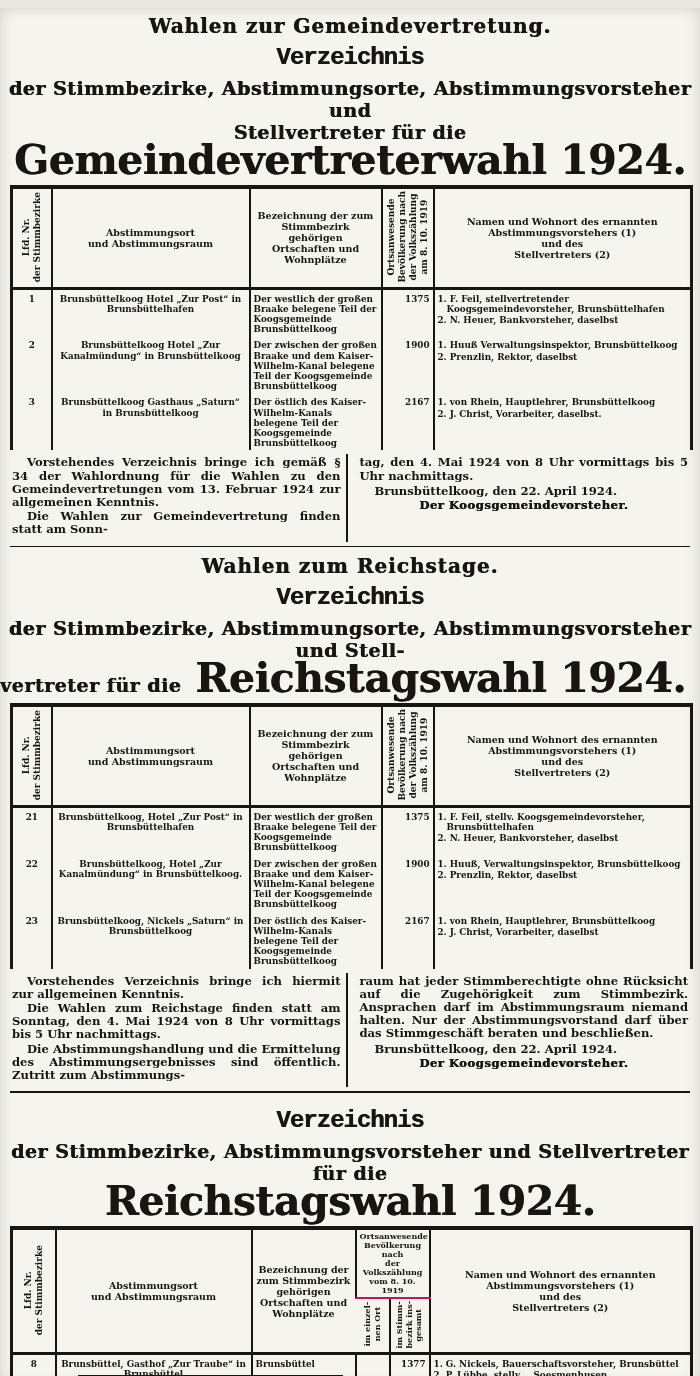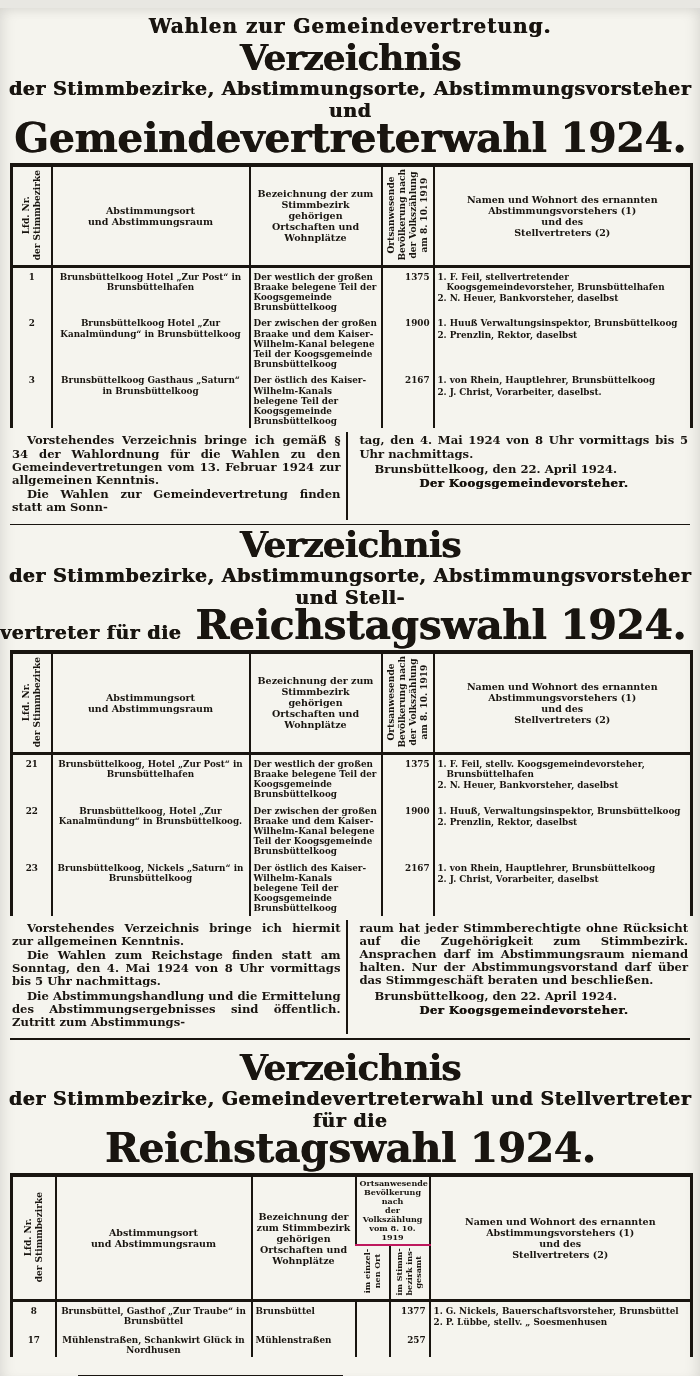--- a/index.html
+++ b/index.html
@@ -5,21 +5,21 @@
   html,body{margin:0;padding:0;background:#e8e7e2;}
   .page{
     width:700px;height:1376px;margin:8px auto;overflow:hidden;position:relative;
     background:#f5f4ee;color:#191510;
     font-family:"DejaVu Serif", serif;font-weight:700;
     box-shadow:inset 4px 0 14px rgba(0,0,0,.08), inset -4px 0 14px rgba(0,0,0,.08);
   }
   .center{text-align:center;}
   .fx{text-shadow:0.55px 0 currentColor;}
   .supertitle{font-size:20px;line-height:23px;letter-spacing:1px;margin-top:7px;}
-  .verz{font-size:36px;line-height:39px;letter-spacing:-1px;}
+  .verz{font-size:24px;line-height:39px;letter-spacing:-1px;font-family:Liberation Mono, monospace;}
   .subtitle{font-size:19px;line-height:22px;letter-spacing:.5px;}
   .maintitle{font-size:41px;line-height:35px;letter-spacing:-.5px;}
   .inline-title-row{display:flex;justify-content:flex-start;align-items:baseline;gap:14px;}
 
   .vtable{width:680px;margin:7px 10px 0;border-collapse:collapse;table-layout:fixed;
     border-top:4px solid #191510;border-left:3px solid #191510;border-right:3px solid #191510;}
   .vtable th,.vtable td{padding:2px 3px;vertical-align:top;font-weight:700;}
   .vtable th+th,.vtable td+td{border-left:2.5px solid #191510;}
   .vtable thead th{border-bottom:3px solid #191510;vertical-align:middle;
     font-size:9.5px;line-height:11px;text-align:center;}
@@ -47,20 +47,21 @@
 </style>
 </head>
 <body>
 
 <div class="page">
 
   <section>
     <div class="center supertitle fx">Wahlen zur Gemeindevertretung.</div>
     <div class="center verz fx">Verzeichnis</div>
     <div class="center subtitle fx">der Stimmbezirke, Abstimmungsorte, Abstimmungsvorsteher und</div>
+    <div class="center subtitle fx">Stellvertreter für die</div>
     <div class="center maintitle fx">Gemeindevertreterwahl 1924.</div>
 
     <table class="vtable">
       <colgroup>
           <col style="width:40px">
           <col style="width:198px">
           <col style="width:132px">
           <col style="width:52px">
           <col style="width:258px">
         </colgroup>
@@ -126,20 +127,21 @@
       <div class="fcol rightcol">
         <p class="fp noind">tag, den 4. Mai 1924 von 8 Uhr vormittags bis 5 Uhr nachmittags.</p>
         <div class="sigplace">Brunsbüttelkoog, den 22. April 1924.</div>
         <div class="signame fx">Der Koogsgemeindevorsteher.</div>
       </div>
     </div>
     <div class="rule thin"></div>
   </section>
 
   <section>
+    <div class="center supertitle fx sec2-title-gap">Wahlen zum Reichstage.</div>
     <div class="center verz fx">Verzeichnis</div>
     <div class="center subtitle fx">der Stimmbezirke, Abstimmungsorte, Abstimmungsvorsteher und Stell-</div>
     <div class="inline-title-row">
       <span class="subtitle fx">vertreter für die</span>
       <span class="maintitle fx">Reichstagswahl 1924.</span>
     </div>
 
     <table class="vtable">
       <colgroup>
           <col style="width:40px">
@@ -212,21 +214,21 @@
         <p class="fp noind">raum hat jeder Stimmberechtigte ohne Rücksicht auf die Zugehörigkeit zum Stimmbezirk. Ansprachen darf im Abstimmungsraum niemand halten. Nur der Abstimmungsvorstand darf über das Stimmgeschäft beraten und beschließen.</p>
         <div class="sigplace">Brunsbüttelkoog, den 22. April 1924.</div>
         <div class="signame fx">Der Koogsgemeindevorsteher.</div>
       </div>
     </div>
     <div class="rule thin"></div>
   </section>
 
   <section>
     <div class="center verz fx sec2-title-gap">Verzeichnis</div>
-    <div class="center subtitle fx">der Stimmbezirke, Gemeindevertreterwahl und Stellvertreter für die</div>
+    <div class="center subtitle fx">der Stimmbezirke, Abstimmungsvorsteher und Stellvertreter für die</div>
     <div class="center maintitle fx">Reichstagswahl 1924.</div>
 
     <table class="vtable">
       <colgroup>
           <col style="width:44px">
           <col style="width:196px">
           <col style="width:104px">
           <col style="width:34px">
           <col style="width:40px">
           <col style="width:262px">

